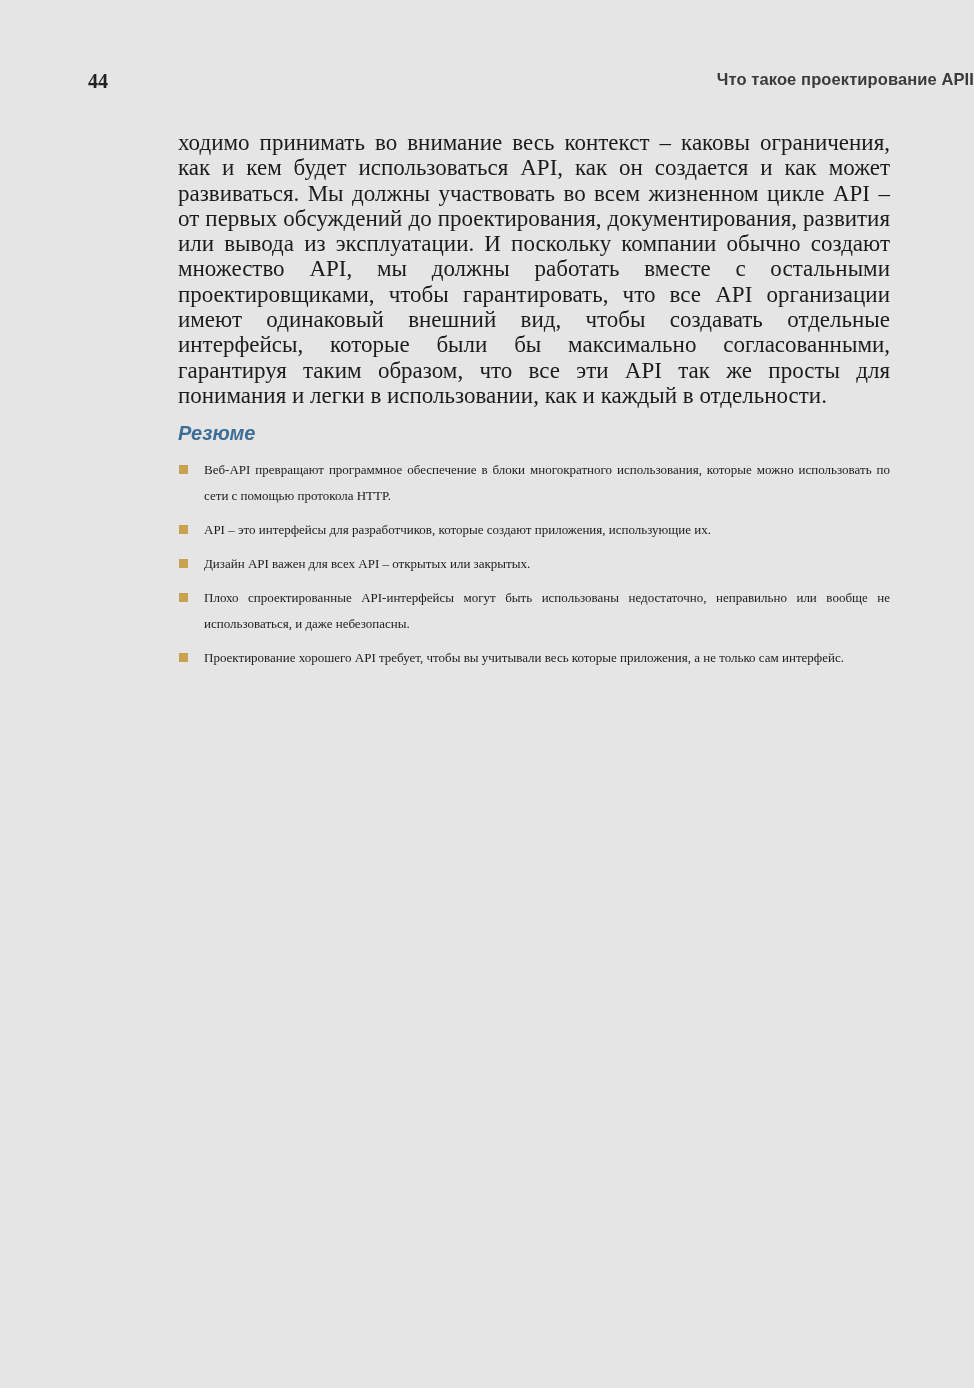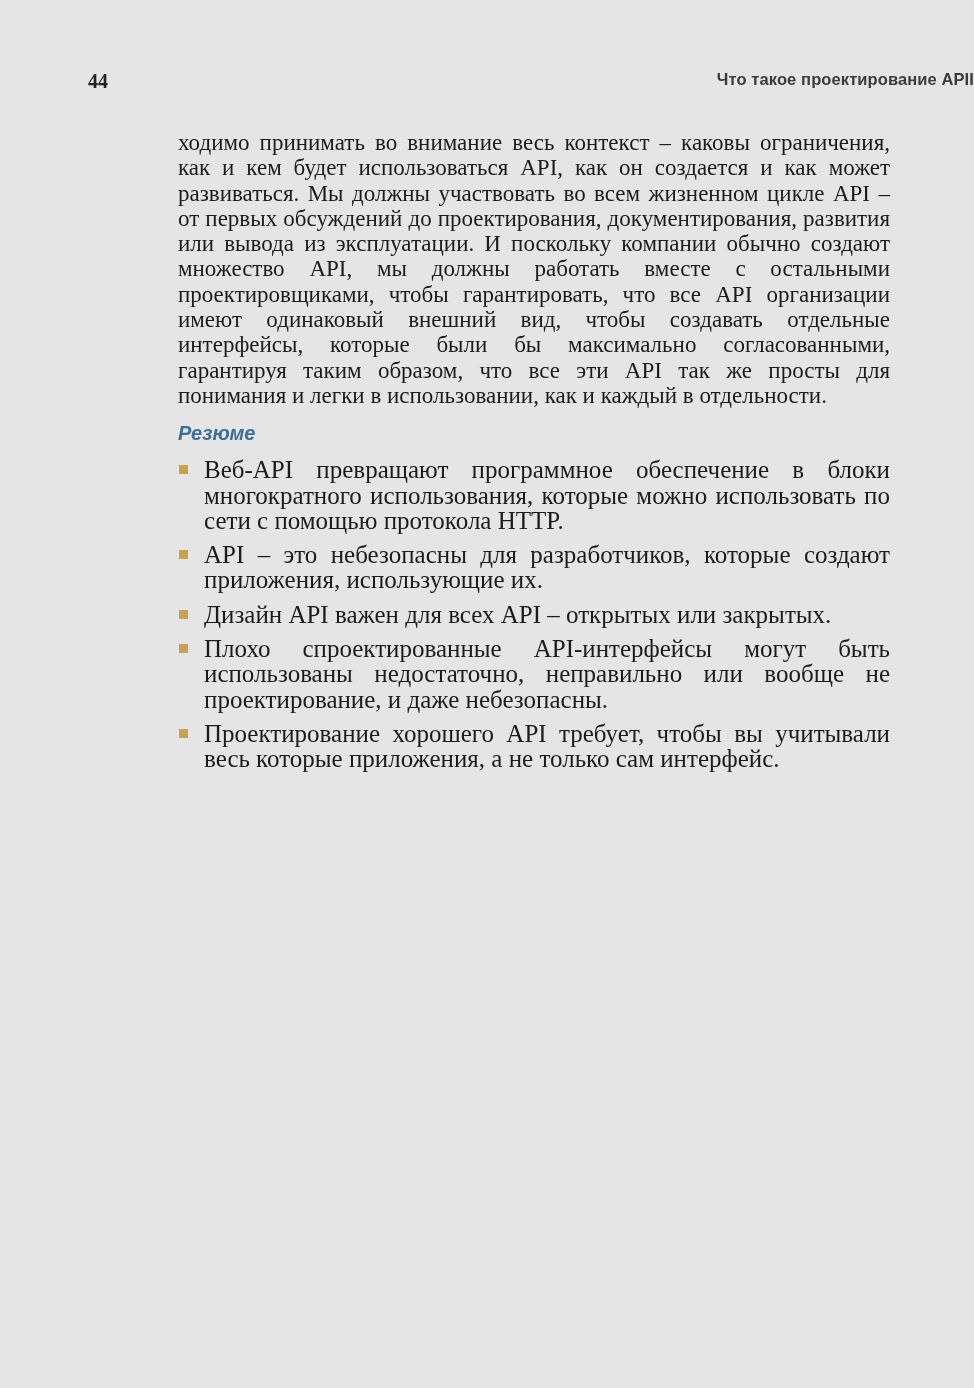--- a/index.html
+++ b/index.html
@@ -74,21 +74,21 @@
     margin-bottom: 9px;
   }
   .marker {
     flex: 0 0 9px;
     width: 9px;
     height: 9px;
     margin: 8px 16px 0 1px;
     background: var(--bullet-color, #c8a251);
   }
   .bullet-text {
-    font-size: 25px;
+    font-size: 13px;
     line-height: 25.3px;
     text-align: justify;
     hyphens: auto;
     color: #1b1b1b;
   }
 </style>
 </head>
 <body>
 
 <div class="page">
@@ -104,29 +104,29 @@
 
     <h2 class="section-heading">Резюме</h2>
 
     <ul class="bullet-list">
       <li>
         <span class="marker"></span>
         <span class="bullet-text">Веб-API превращают программное обеспечение в блоки многократного использования, которые можно использовать по сети с помощью протокола HTTP.</span>
       </li>
       <li>
         <span class="marker"></span>
-        <span class="bullet-text">API – это небезопасны для разработчиков, которые создают приложения, использующие их.</span>
+        <span class="bullet-text">API – это интерфейсы для разработчиков, которые создают приложения, использующие их.</span>
       </li>
       <li>
         <span class="marker"></span>
         <span class="bullet-text">Дизайн API важен для всех API – открытых или закрытых.</span>
       </li>
       <li>
         <span class="marker"></span>
-        <span class="bullet-text">Плохо спроектированные API-интерфейсы могут быть использованы недостаточно, неправильно или вообще не проектирование, и даже небезопасны.</span>
+        <span class="bullet-text">Плохо спроектированные API-интерфейсы могут быть использованы недостаточно, неправильно или вообще не использоваться, и даже небезопасны.</span>
       </li>
       <li>
         <span class="marker"></span>
         <span class="bullet-text">Проектирование хорошего API требует, чтобы вы учитывали весь которые приложения, а не только сам интерфейс.</span>
       </li>
     </ul>
 
   </div>
 </div>
 

